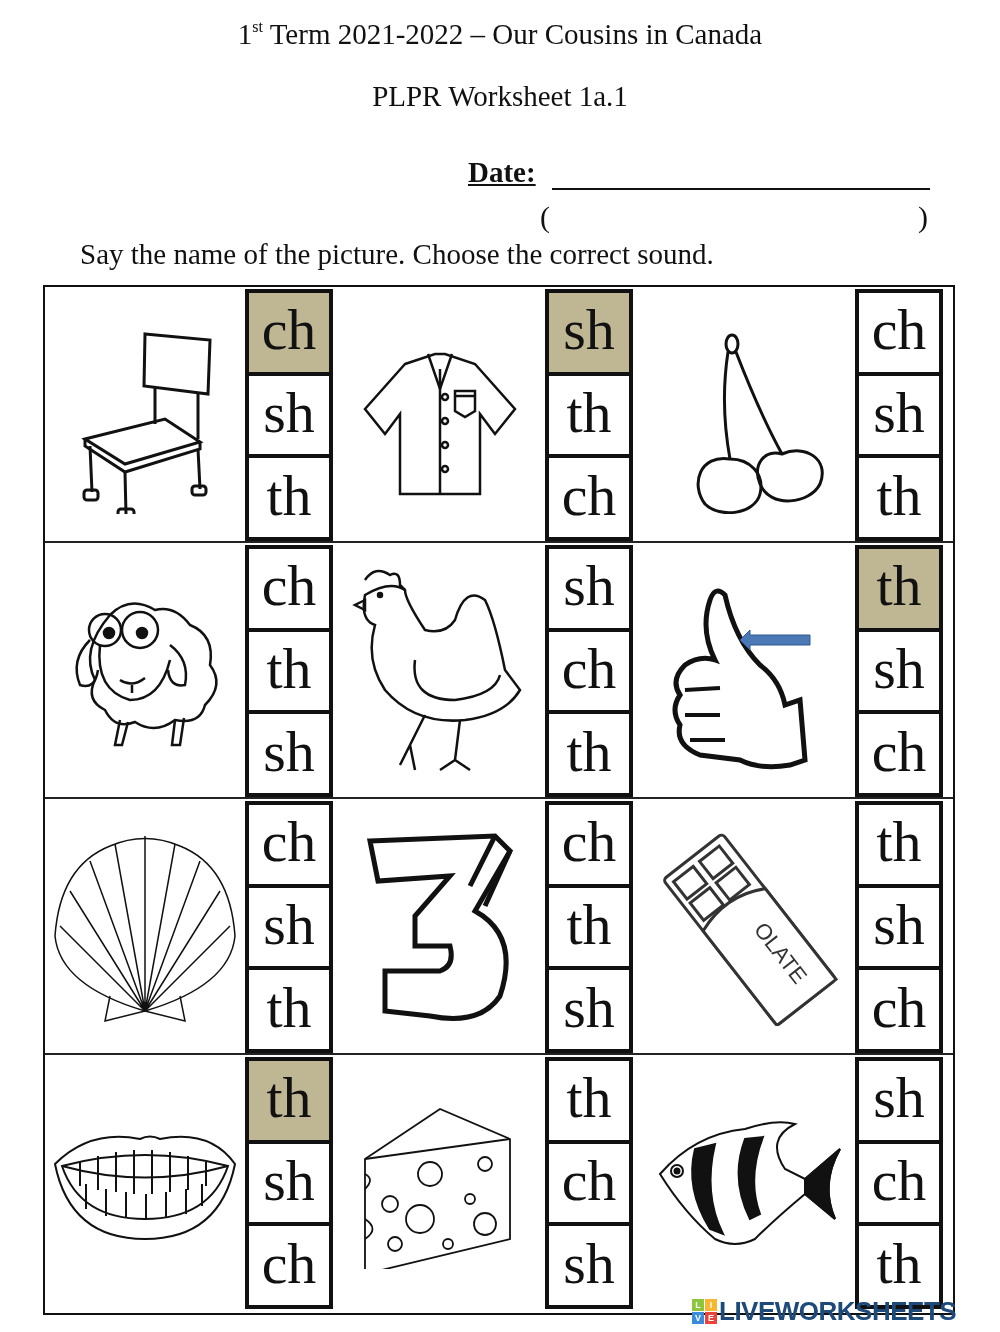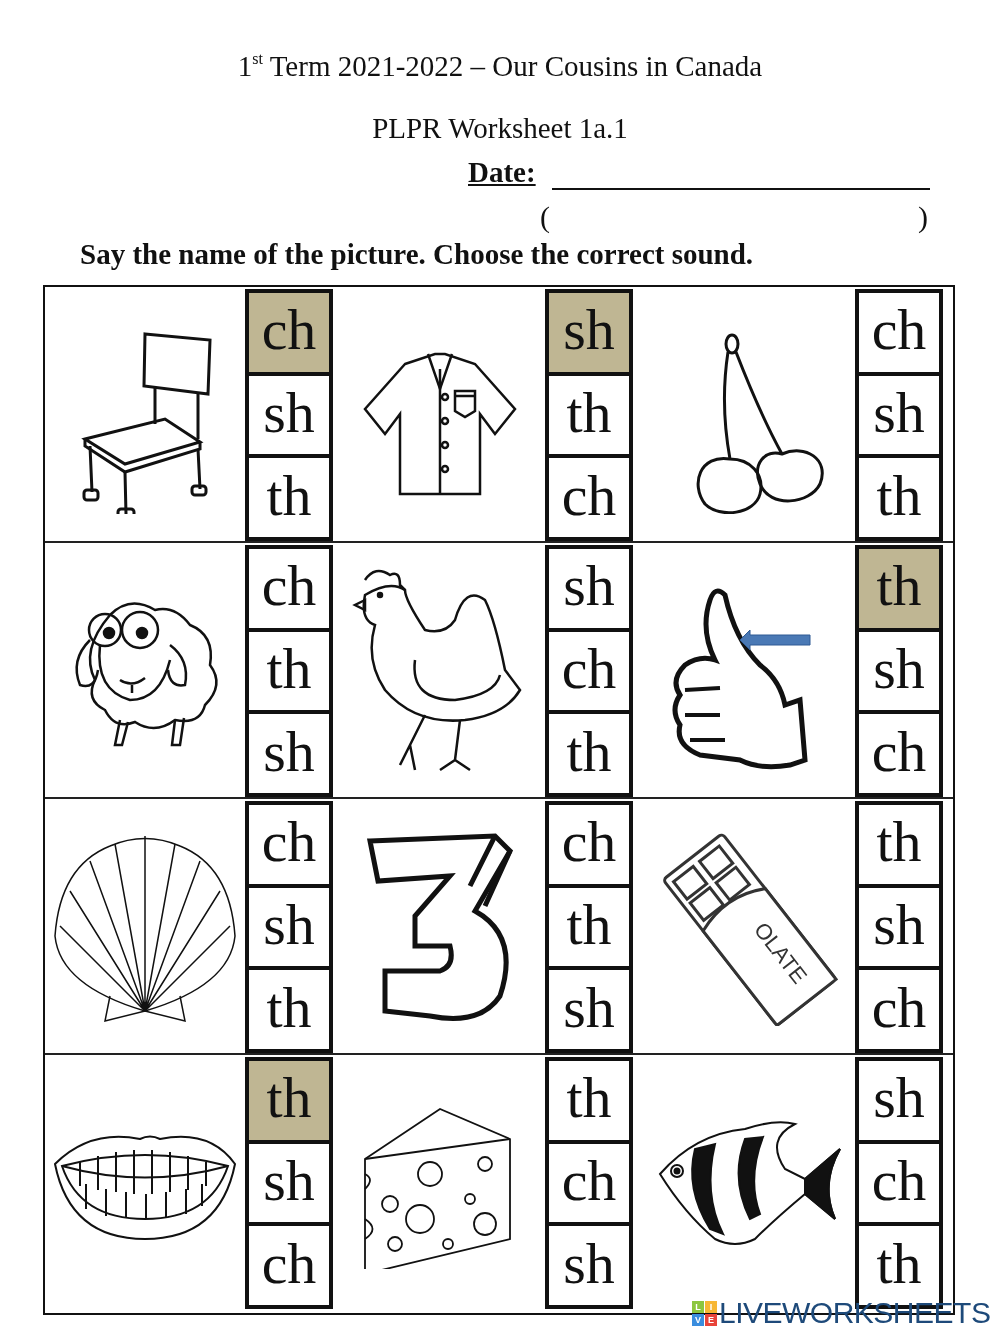--- a/index.html
+++ b/index.html
@@ -1,46 +1,46 @@
 <!DOCTYPE html>
 <html><head>
   <meta charset="utf-8">
   <style>
     html, body { margin: 0; padding: 0; background: #ffffff; }
     body { width: 1000px; height: 1332px; position: relative; overflow: hidden; font-family: "Liberation Serif", serif; color: #111; }
-    .title { position: absolute; left: 0; width: 1000px; text-align: center; font-size: 29px; margin-top: 32px; }
+    .title { position: absolute; left: 0; width: 1000px; text-align: center; font-size: 29px; }
     .title1 { top: 18px; }
     .title1 sup { font-size: 16px; vertical-align: 12px; }
     .title2 { top: 80px; }
     .date { position: absolute; top: 156px; left: 468px; font-weight: bold; font-size: 29px; text-decoration: underline; }
     .date-line { position: absolute; top: 188px; left: 552px; width: 378px; border-bottom: 2px solid #111; }
     .paren { position: absolute; top: 200px; font-size: 30px; }
     .paren.l { left: 540px; }
     .paren.r { left: 918px; }
-    .instr { position: absolute; top: 238px; left: 80px; font-weight: bold; font-size: 29px; }
+    .instr { position: absolute; top: 238px; left: 80px; font-weight: normal; font-size: 29px; }
 
     .grid { position: absolute; left: 43px; top: 285px; width: 912px; height: 1030px; border: 2px solid #111; box-sizing: border-box; }
     .row { position: absolute; left: 0; width: 908px; height: 256px; border-bottom: 2px solid #222; box-sizing: border-box; }
     .row:last-child { border-bottom: none; }
     .pic { position: absolute; top: 0; height: 100%; display: flex; align-items: center; justify-content: center; }
     .opts { position: absolute; top: 2px; width: 88px; height: 252px; border: 4px solid #111; box-sizing: border-box; background: #111; display: flex; flex-direction: column; gap: 4px; }
     .opt { flex: 1; background: #fff; display: flex; align-items: center; justify-content: center; font-size: 58px; line-height: 1; padding-bottom: 4px; box-sizing: border-box; cursor: pointer; }
     .opt.sel { background: #bfb693; }
 
     .pic1 { left: 0; width: 200px; }
     .opts1 { left: 200px; }
     .pic2 { left: 290px; width: 210px; }
     .opts2 { left: 500px; }
     .pic3 { left: 600px; width: 210px; }
     .opts3 { left: 810px; }
 
     .logo { position: absolute; left: 692px; top: 1296px; display: flex; align-items: center; }
     .logo-blocks { display: grid; grid-template-columns: 12px 12px; grid-template-rows: 12px 12px; gap: 1px; margin-right: 2px; }
     .logo-blocks span { font-family: "Liberation Sans", sans-serif; font-size: 9px; font-weight: bold; color: #fff; display: flex; align-items: center; justify-content: center; }
-    .logo-text { font-family: "Liberation Sans", sans-serif; font-weight: normal; font-size: 30px; color: #1e4a7a; letter-spacing: -0.5px; }
+    .logo-text { font-family: "Liberation Sans", sans-serif; font-weight: bold; font-size: 26px; color: #1e4a7a; letter-spacing: -0.5px; }
   </style>
 </head>
 <body>
 
 <div class="title title1"><span>1</span><sup>st</sup><span> Term 2021-2022 – Our Cousins in Canada</span></div>
 <div class="title title2">PLPR Worksheet 1a.1</div>
 
 <div class="date">Date:</div>
 <div class="date-line"></div>
 <div class="paren l">(</div>

